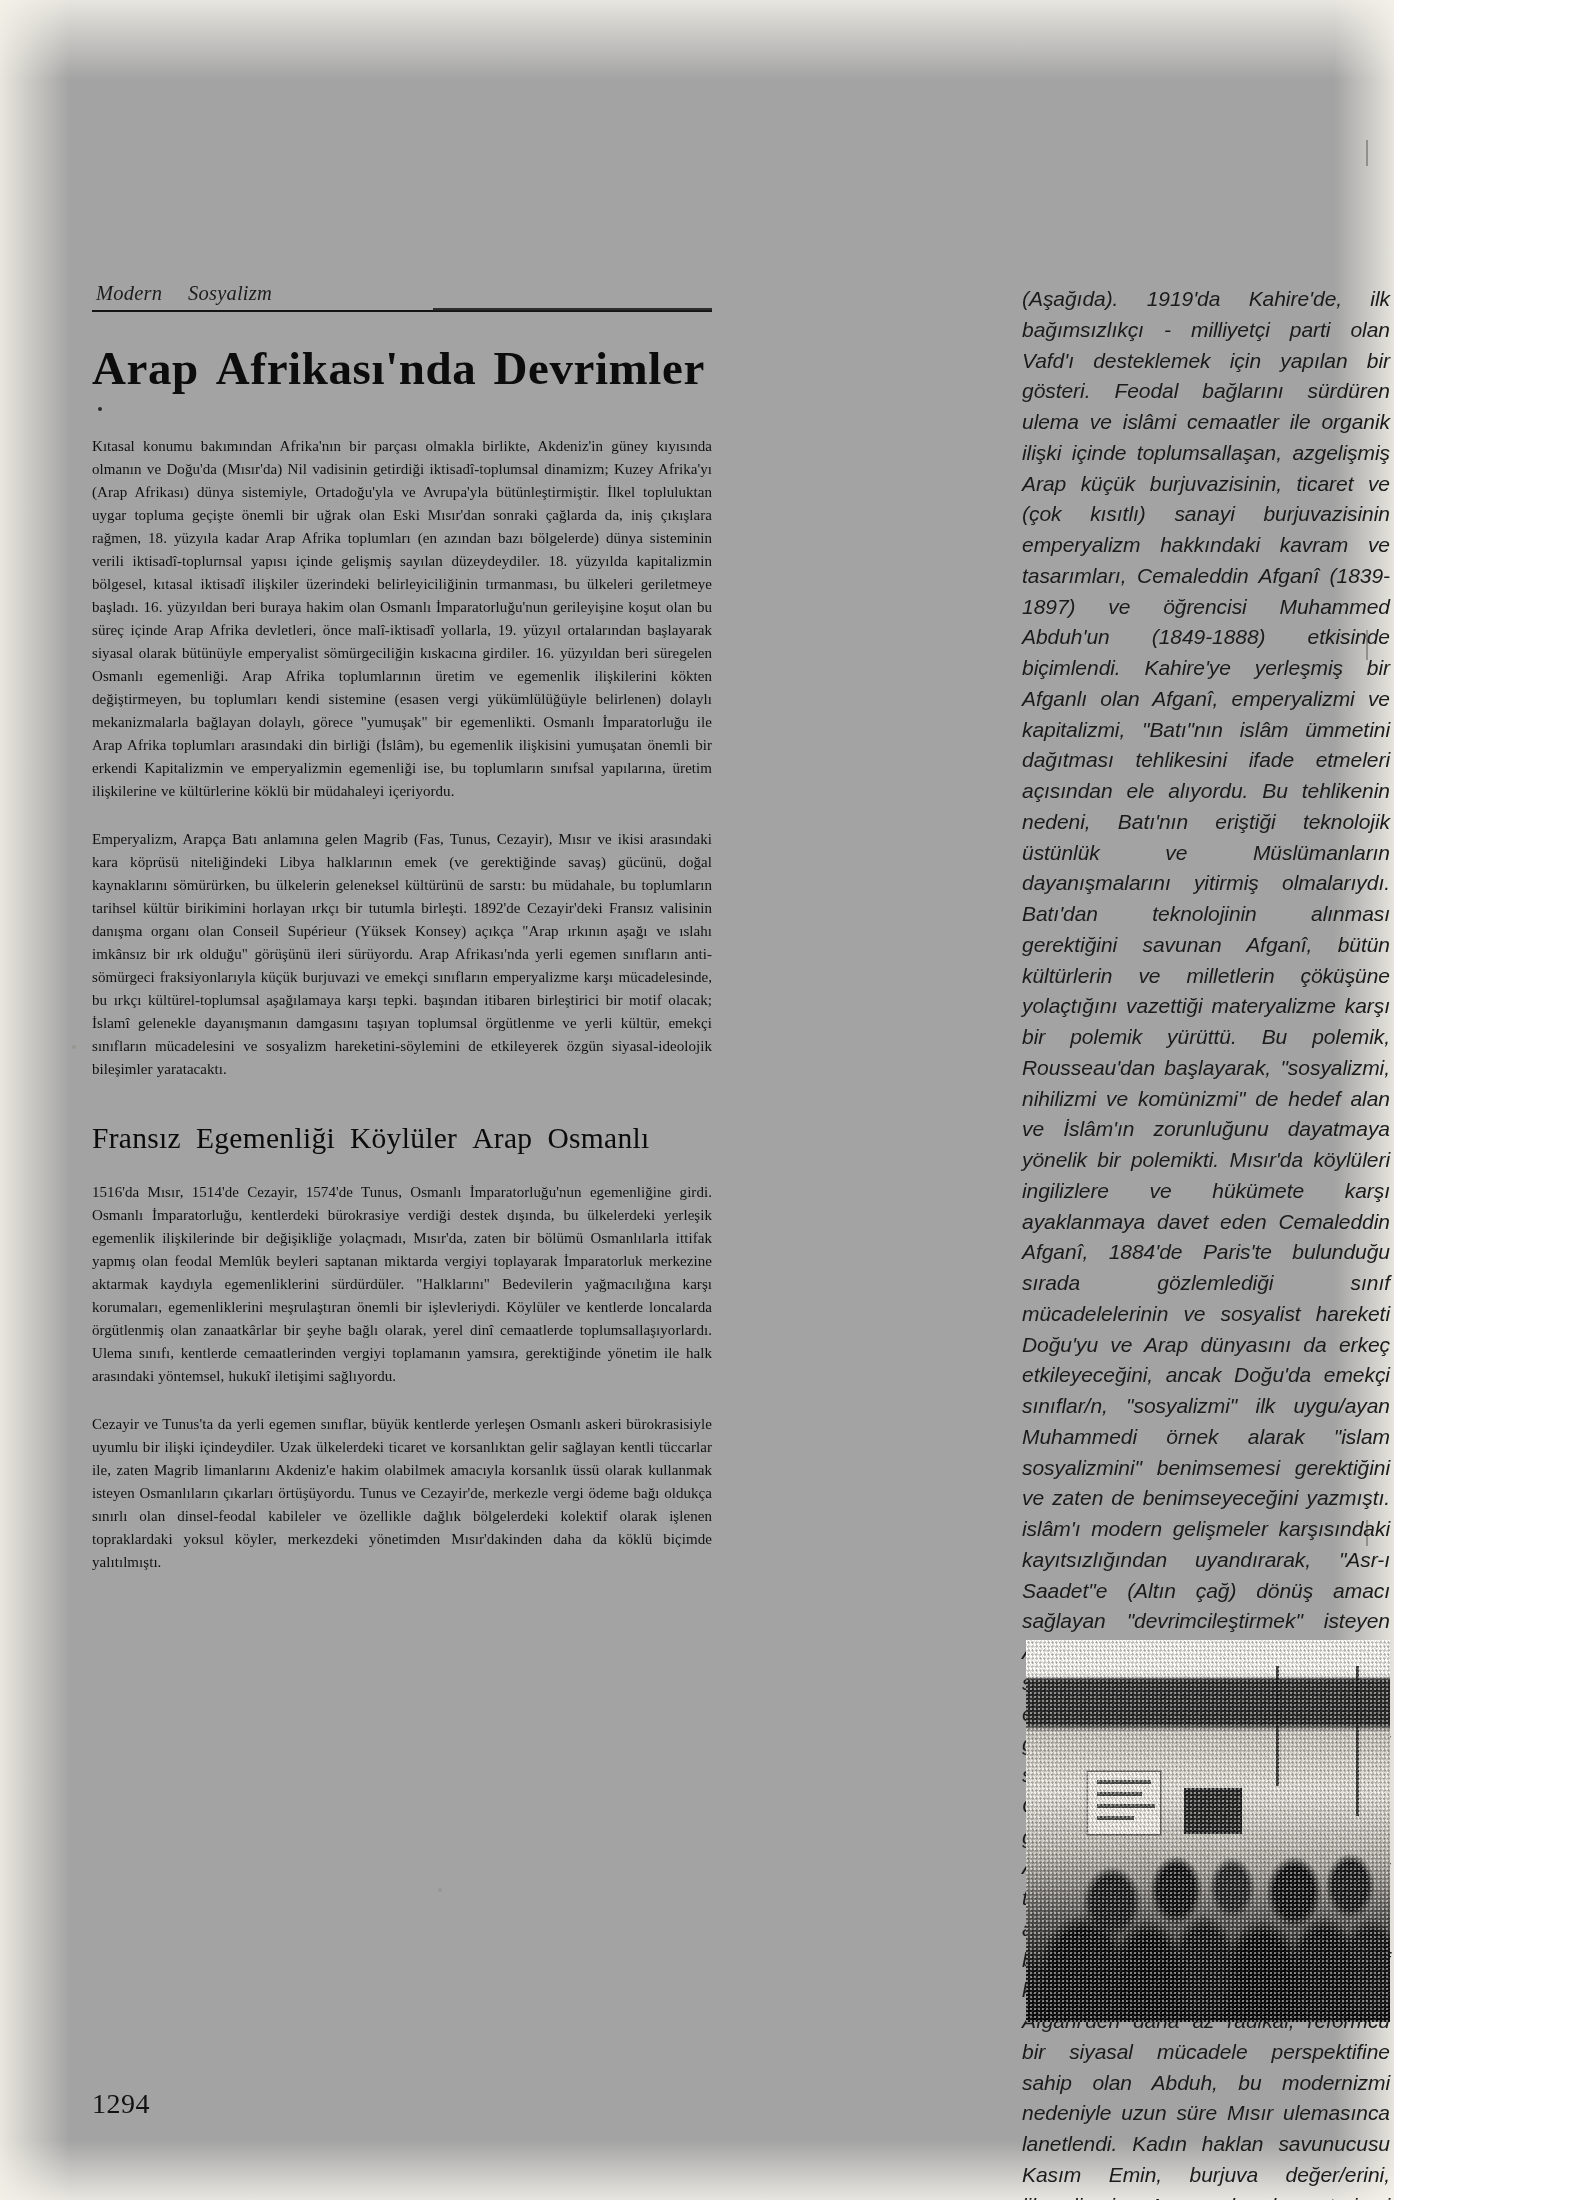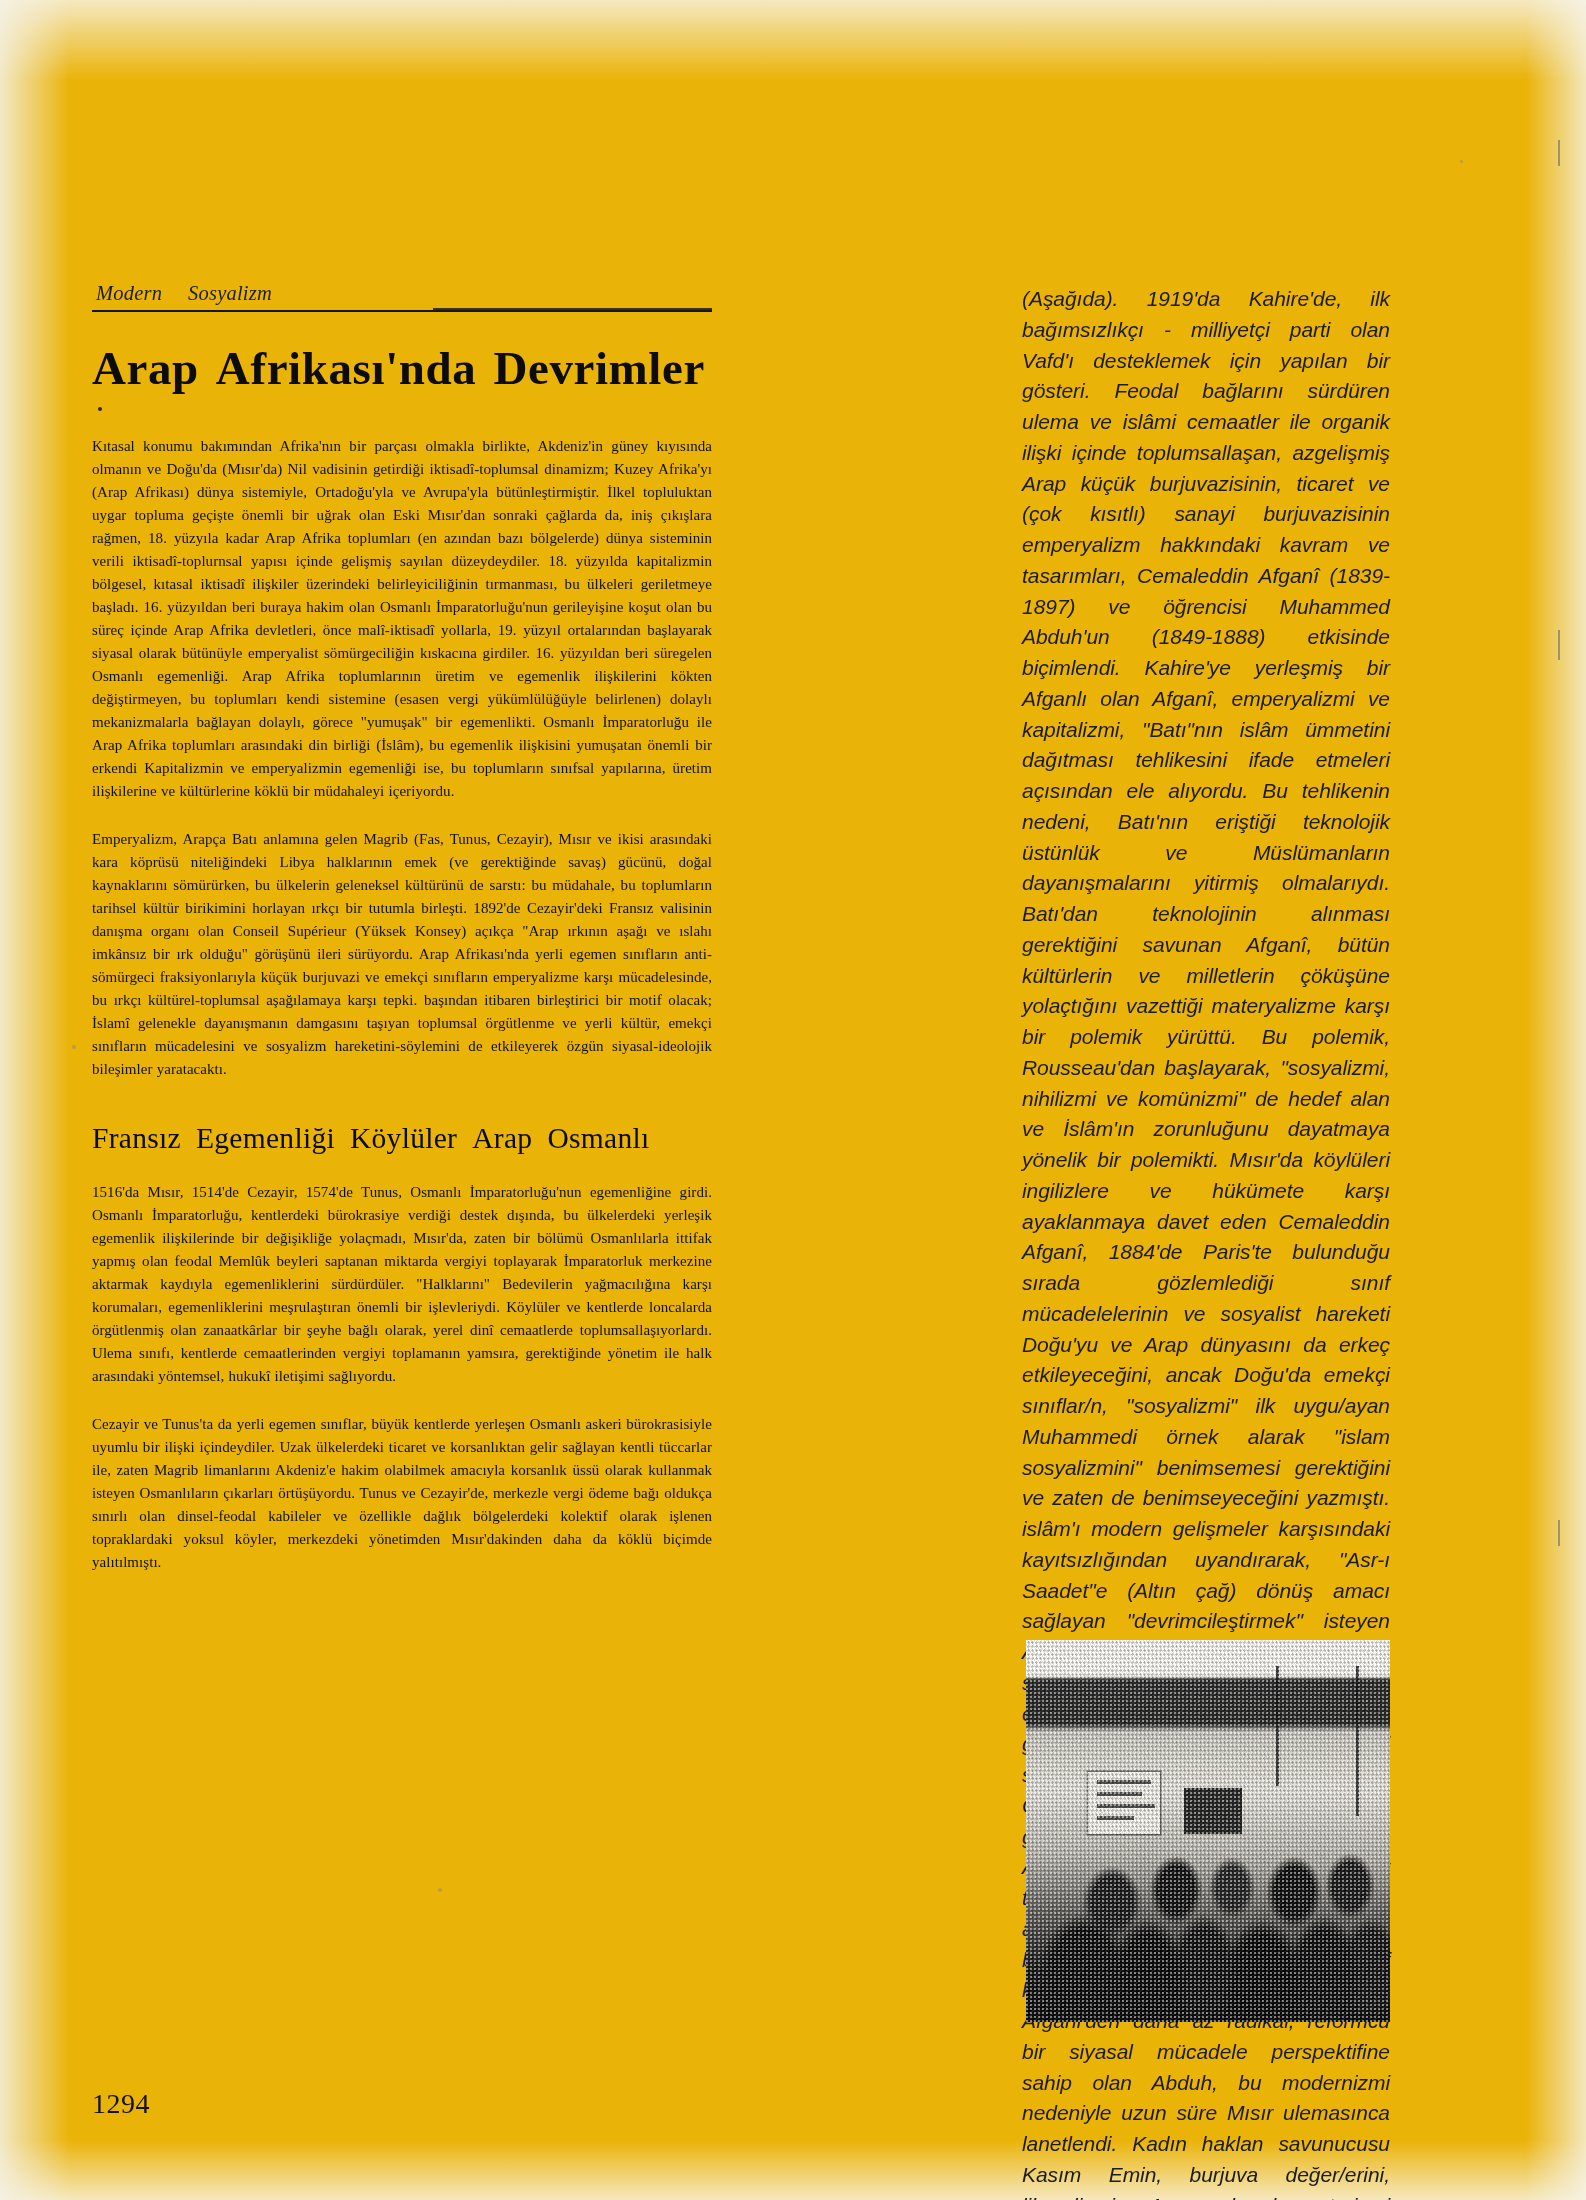--- a/index.html
+++ b/index.html
@@ -5,23 +5,23 @@
   html, body {
     margin: 0;
     padding: 0;
     background: #ffffff;
   }
   body {
     font-family: "Liberation Serif", serif;
   }
   .page {
     position: relative;
-    width: 1586px;
+    width: 1394px;
     height: 2200px;
-    background: #eab308;
+    background: #a3a3a3;
     overflow: hidden;
   }
   
   .scan-tint {
     position: absolute;
     inset: 0;
     background:
       linear-gradient(90deg, rgba(244,242,232,0.85) 0px, rgba(255,255,253,0) 70px),
       linear-gradient(270deg, rgba(246,244,235,0.8) 0px, rgba(255,255,253,0) 60px),
       linear-gradient(180deg, rgba(248,246,238,0.8) 0px, rgba(255,255,253,0) 80px),

